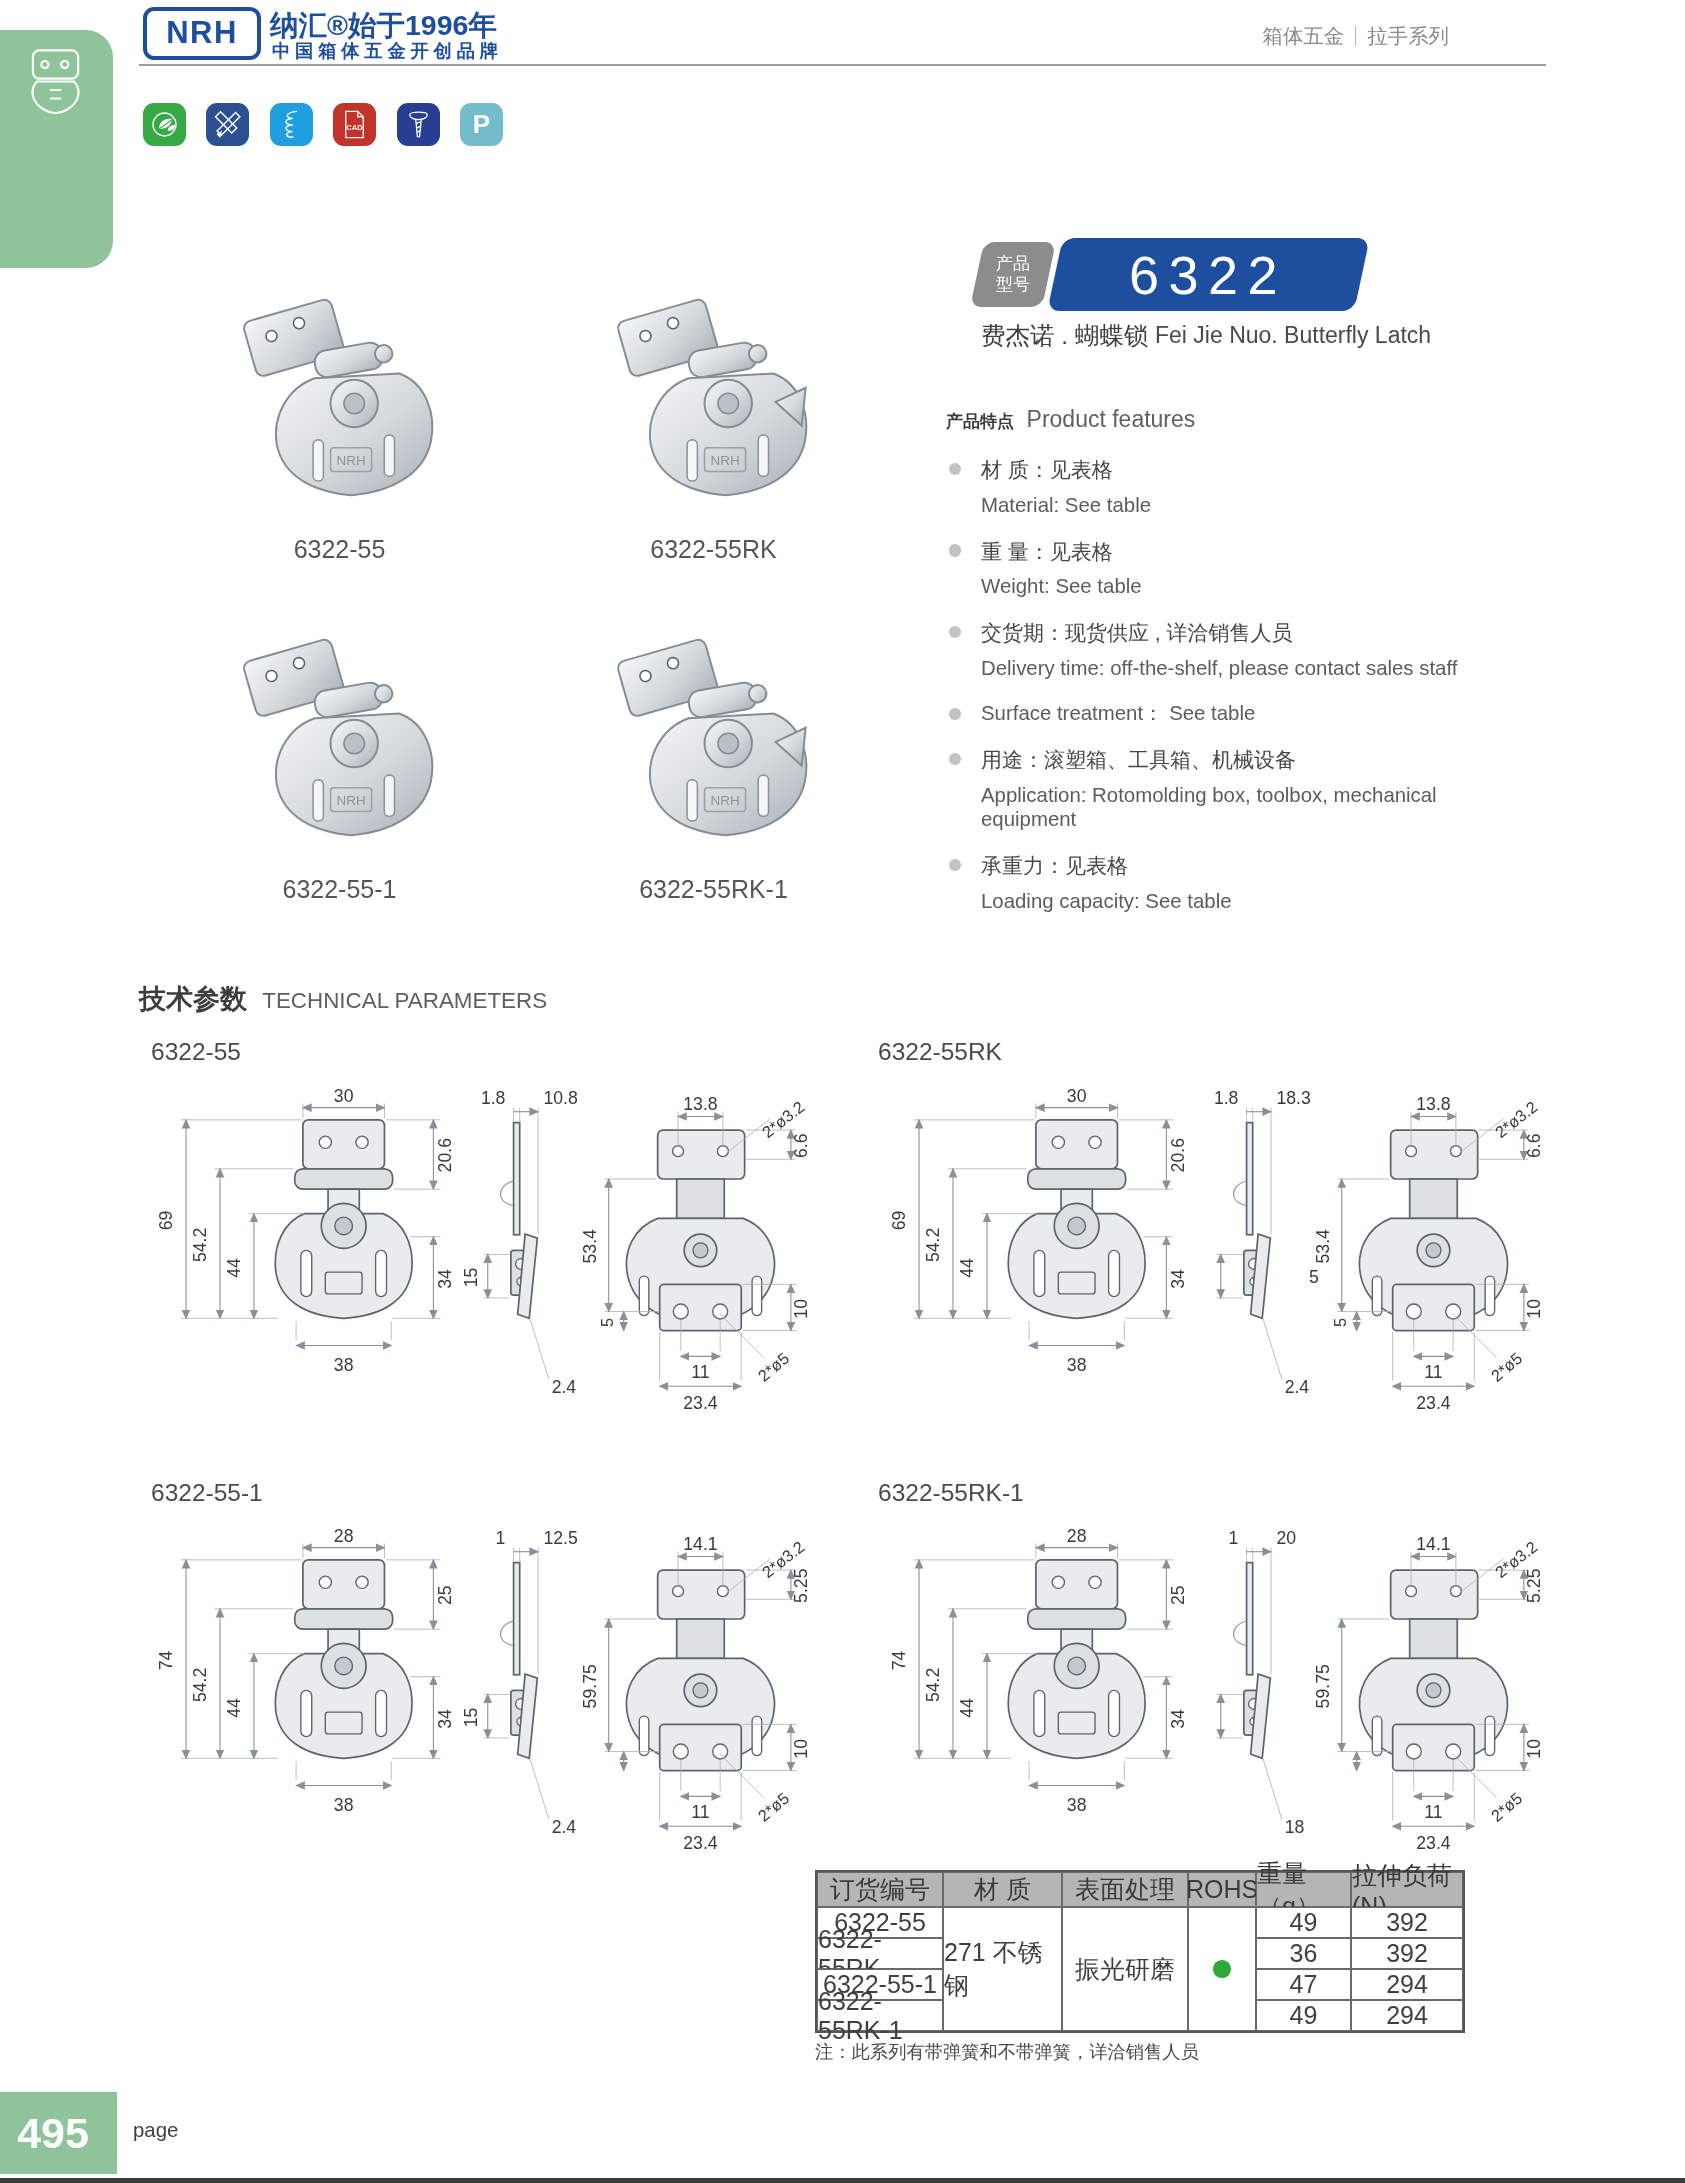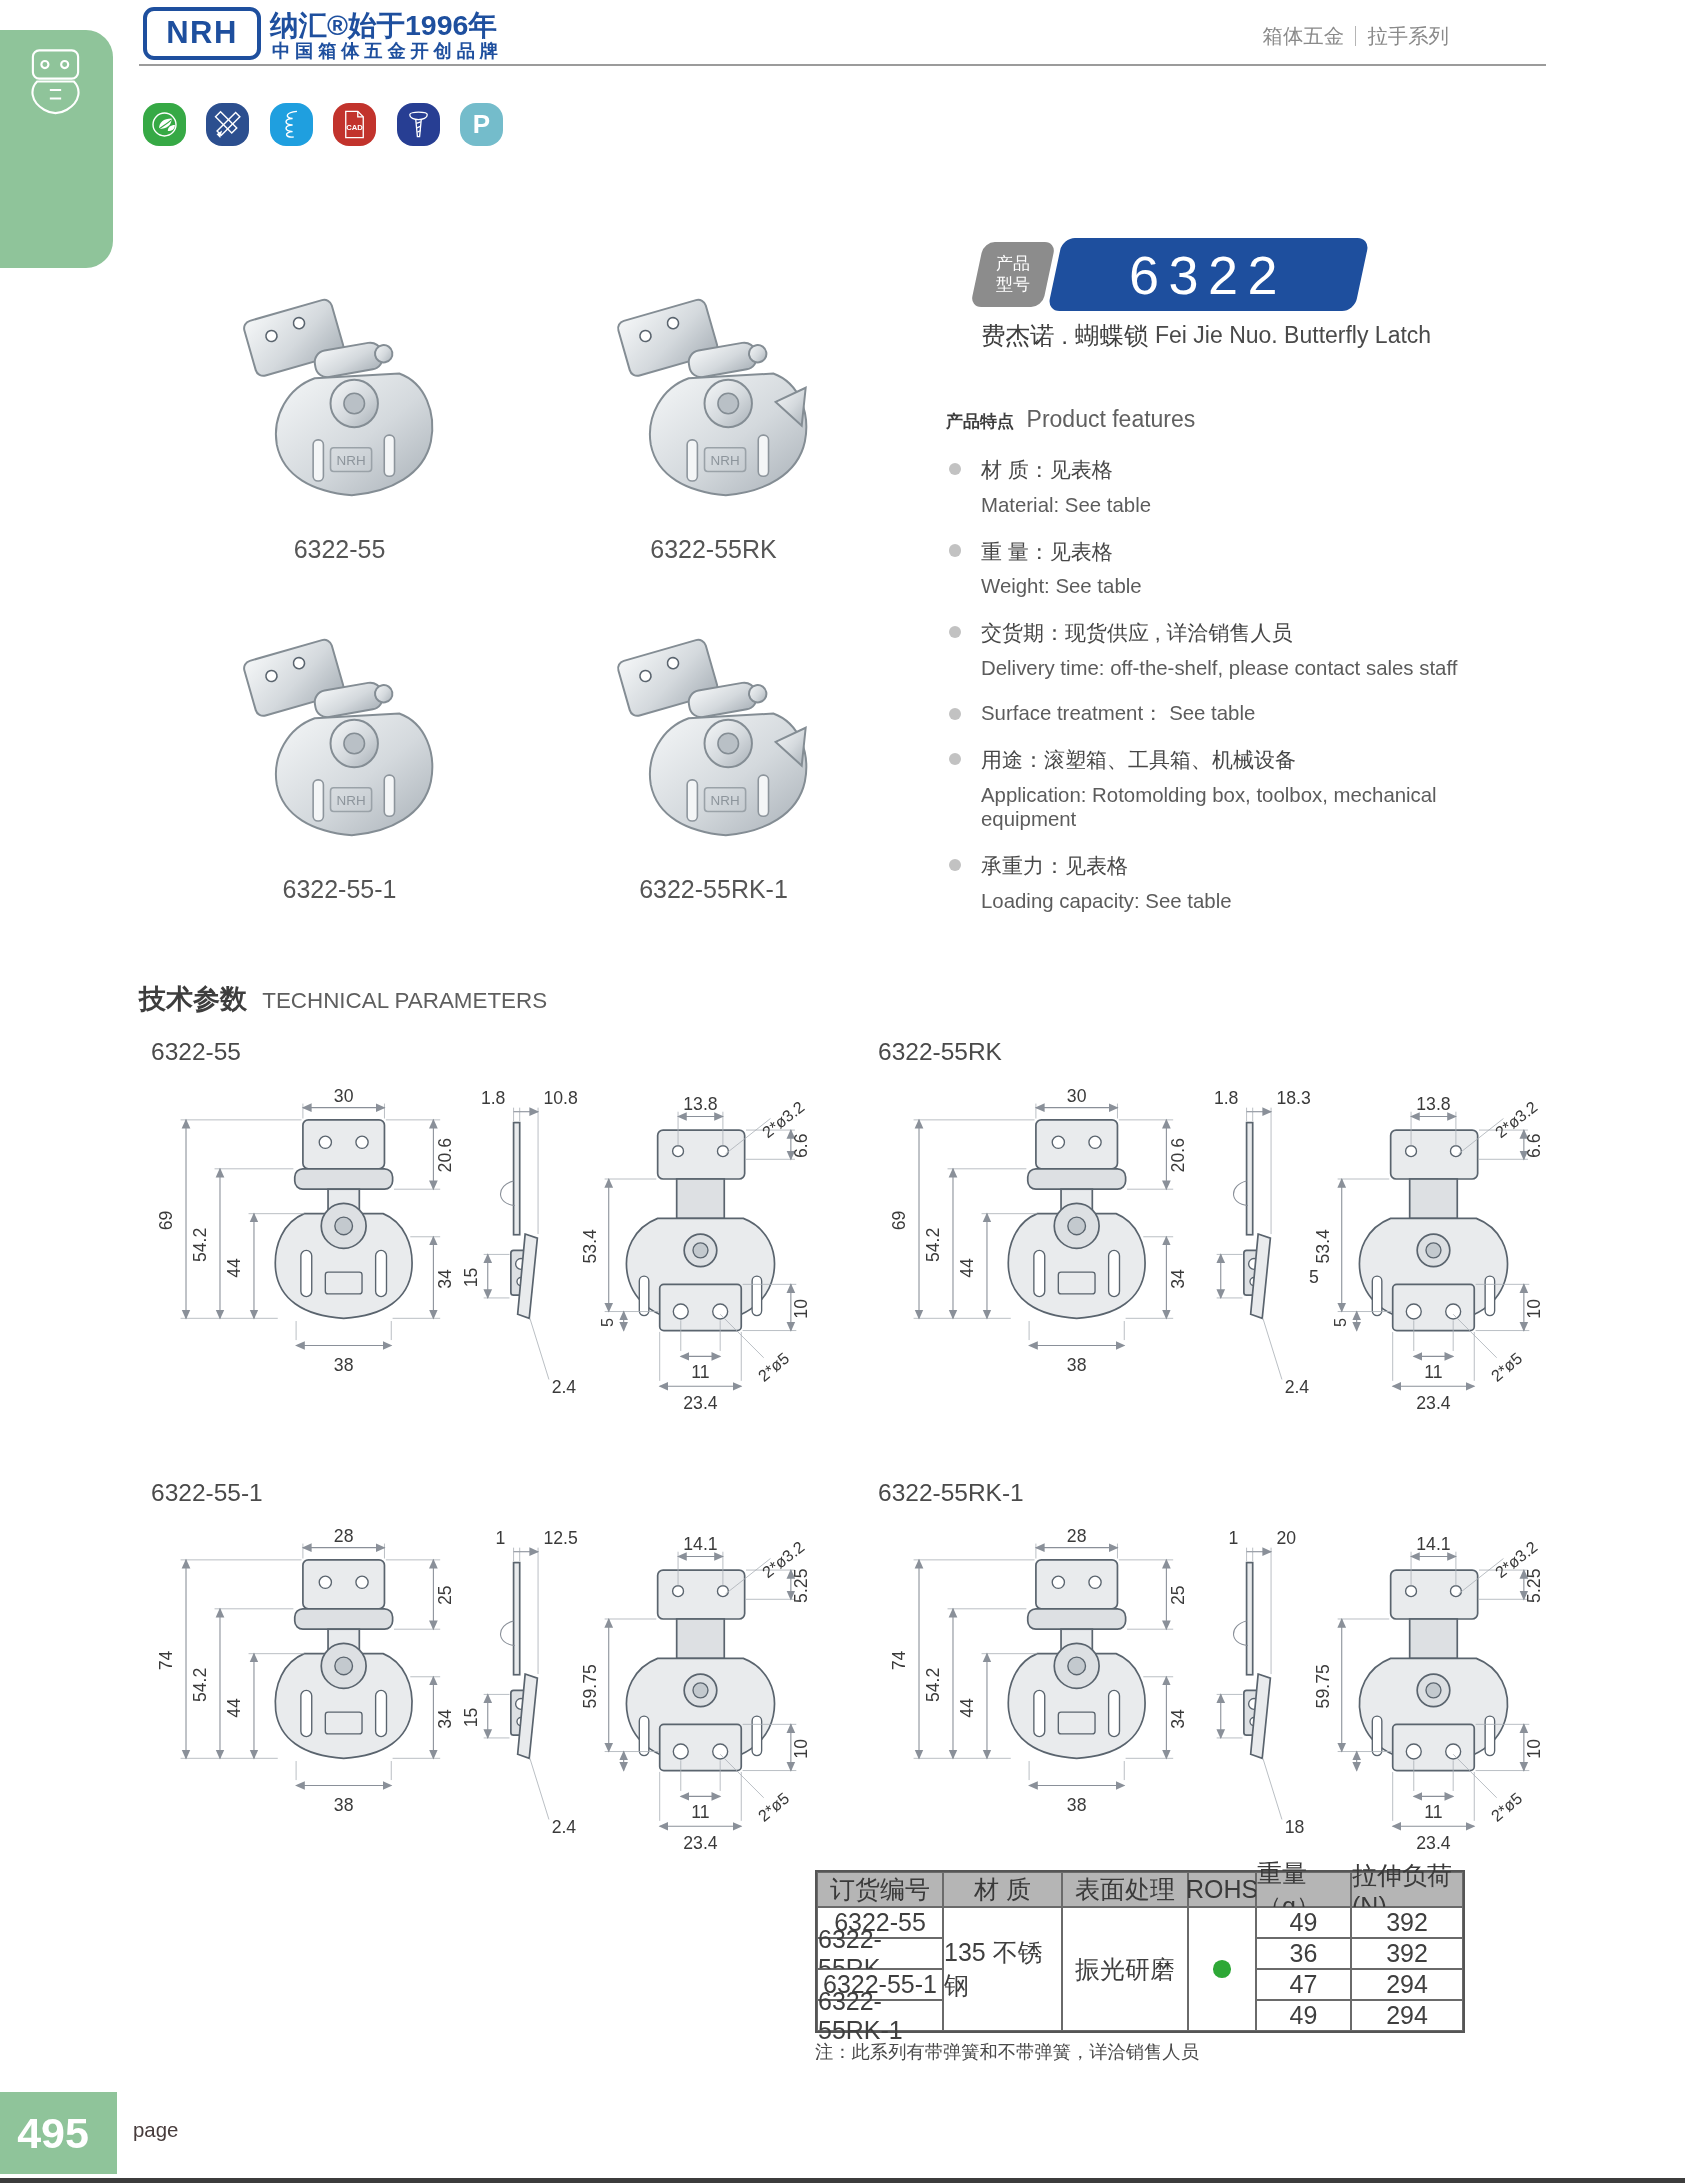--- a/index.html
+++ b/index.html
@@ -12,21 +12,21 @@
   #logo-box{left:143px;top:6.8px;width:110px;height:45px;border:4.8px solid #1e4f9e;border-radius:11px;
             display:flex;align-items:center;justify-content:center;}
   #logo-box .t{font-size:31px;font-weight:bold;color:#1e4f9e;letter-spacing:1.4px;}
   #tagline1{left:270px;top:6.8px;font-size:28.5px;font-weight:bold;color:#1e4f9e;}
   #tagline2{left:272px;top:38px;font-size:18.3px;font-weight:bold;color:#1e4f9e;letter-spacing:4.8px;}
   #header-right{top:22px;right:236px;display:flex;align-items:center;gap:11px;font-size:20.4px;color:#8a8a8a;}
   #header-right .vdiv{width:1.4px;height:20.4px;background:#b5b5b5;}
   #header-rule{left:139px;top:64px;width:1407px;height:2px;background:#9b9b9b;}
 
   
-  .chip{width:43px;height:43px;border-radius:16px;display:flex;align-items:center;justify-content:center;}
+  .chip{width:43px;height:43px;border-radius:11px;display:flex;align-items:center;justify-content:center;}
   #icon-row{left:143px;top:103px;display:flex;gap:20.4px;}
   .chip svg{display:block;}
   .chip .glyph{color:#fff;font-size:26px;font-weight:bold;}
   .c-eco{background:#36a945;} .c-design{background:#2c4f8f;} .c-spring{background:#1f9fdf;}
   .c-cad{background:#c2332c;} .c-screw{background:#273e93;} .c-p{background:#74bccb;}
 
   
   .fig{width:313px;text-align:center;}
   .fig svg{width:292px;height:245px;}
   .fig .cap{font-size:25px;color:#555;margin-top:2.7px;}
@@ -467,21 +467,21 @@
     <div class="cell head" style="grid-area:1/3">表面处理</div>
     <div class="cell head" style="grid-area:1/4">ROHS</div>
     <div class="cell head" style="grid-area:1/5">重量（g）</div>
     <div class="cell head" style="grid-area:1/6">拉伸负荷 (N)</div>
 
     <div class="cell" style="grid-area:2/1">6322-55</div>
     <div class="cell" style="grid-area:3/1">6322-55RK</div>
     <div class="cell" style="grid-area:4/1">6322-55-1</div>
     <div class="cell" style="grid-area:5/1">6322-55RK-1</div>
 
-    <div class="cell" style="grid-area:2/2/6/3">135 不锈钢</div>
+    <div class="cell" style="grid-area:2/2/6/3">271 不锈钢</div>
     <div class="cell" style="grid-area:2/3/6/4">振光研磨</div>
     <div class="cell" style="grid-area:2/4/6/5">
       <span class="rohs-dot"></span>
     </div>
 
     <div class="cell" style="grid-area:2/5">49</div>
     <div class="cell" style="grid-area:3/5">36</div>
     <div class="cell" style="grid-area:4/5">47</div>
     <div class="cell" style="grid-area:5/5">49</div>
 

